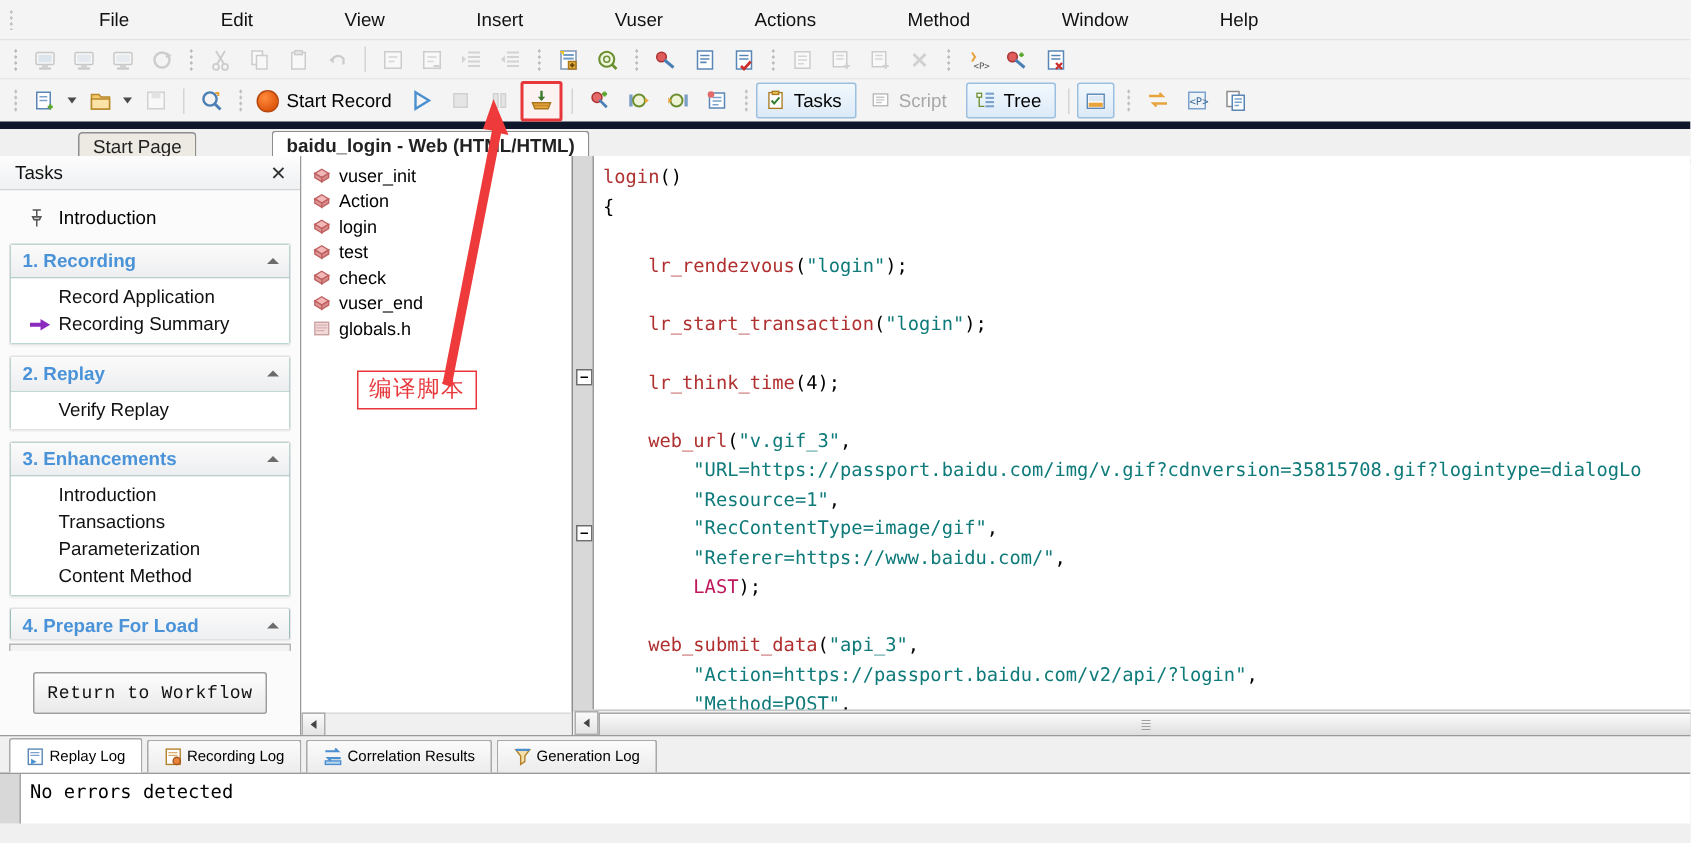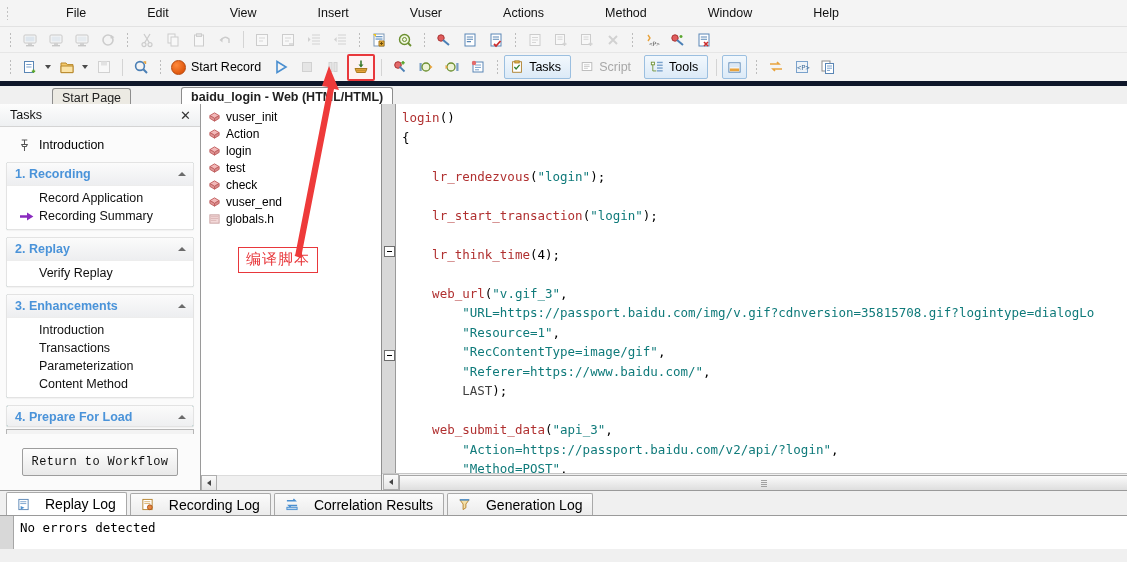--- a/index.html
+++ b/index.html
@@ -112,41 +112,41 @@
   .editor{flex:1;display:flex;flex-direction:column;background:#fff;min-width:0;}
   .edwrap{flex:1;display:flex;min-height:0;overflow:hidden;position:relative;}
   .gutter{width:13px;background:#d8d8d8;border-right:1px solid #9a9a9a;position:relative;flex:none;}
   .foldbox{position:absolute;left:2px;width:9px;height:9px;border:1px solid #6e6e6e;
     background:#fff;display:flex;align-items:center;justify-content:center;}
   .foldbox:after{content:"";width:5px;height:1px;background:#000;}
   .code{flex:1;padding:4px 0 0 6px;overflow:hidden;white-space:pre;
     font-family:"DejaVu Sans Mono", monospace;font-size:12.5px;line-height:19.5px;color:#000;}
   .fn{color:#b03030;}
   .str{color:#0f7a7a;}
-  .cst{color:#404040;margin-top:48px;}
+  .cst{color:#be185d;margin-top:48px;}
   .pn{color:#000;}
   .ed-hscroll{height:16px;background:#f0f0f0;border-top:1px solid #c6c6c6;
     display:flex;align-items:center;padding:0 1px;}
   .sb-arrow{width:14px;height:14px;border:1px solid #aeaeae;background:linear-gradient(#fafafa,#e4e4e4);
     display:flex;align-items:center;justify-content:center;flex:none;}
   .sb-arrow i{width:0;height:0;border-top:3.5px solid transparent;border-bottom:3.5px solid transparent;}
   .sb-arrow.l i{border-right:4px solid #444;}
   .sb-track{flex:1;height:14px;background:#e8e8e8;}
   .sb-thumb{height:14px;width:100%;border:1px solid #a6a6a6;
     background:linear-gradient(#fbfbfb,#dedede);display:flex;align-items:center;justify-content:center;}
   .sb-thumb:after{content:"";width:6px;height:7px;
     background-image:linear-gradient(#8e8e8e 1px,transparent 1px);background-size:2px 2px;opacity:.8;}
 
   
   .logpane{position:absolute;left:0;top:490px;width:1127px;height:72px;background:#f0f0f0;
     border-top:1px solid #9a9a9a;}
   .logtabs{height:24px;display:flex;align-items:flex-end;padding-left:6px;
     border-bottom:1px solid #9a9a9a;background:#f0f0f0;}
-  .ltab{display:flex;align-items:center;gap:15px;height:21px;padding:0 10px;
-    font-size:14px;border:1px solid #a9a9a9;border-bottom:none;border-radius:2px 2px 0 0;
+  .ltab{display:flex;align-items:center;gap:3px;height:21px;padding:0 10px;
+    font-size:10px;border:1px solid #a9a9a9;border-bottom:none;border-radius:2px 2px 0 0;
     background:linear-gradient(#fbfbfb,#ececec);margin-right:3px;}
   .ltab.active{background:#ffffff;height:22px;}
   .logbody{height:33px;background:#fff;display:flex;}
   .log-gutter{width:13px;background:#d8d8d8;border-right:1px solid #a6a6a6;}
   .logtext{flex:1;padding:4px 0 0 6px;font-family:"DejaVu Sans Mono", monospace;
     font-size:12.5px;color:#000;white-space:pre;}
 
   
   .redarrow{position:absolute;left:265px;top:60px;width:90px;height:210px;z-index:50;pointer-events:none;}
 </style>
@@ -476,21 +476,21 @@
     </div>
     <div class="modebtn">
       <svg width="14" height="14" viewBox="0 0 16 16">
           <rect x="1.5" y="2.5" width="3.5" height="3" fill="#fff" stroke="#6b8f2f"></rect>
           <rect x="8" y="2" width="6.5" height="1.6" fill="#7aa2cc"></rect>
           <rect x="8" y="5.2" width="6.5" height="1.6" fill="#7aa2cc"></rect>
           <rect x="8" y="8.4" width="6.5" height="1.6" fill="#7aa2cc"></rect>
           <rect x="8" y="11.6" width="6.5" height="1.6" fill="#7aa2cc"></rect>
           <path d="M3.2 5.5 v7 h4" fill="none" stroke="#6b8f2f" stroke-width="1"></path>
         </svg>
-      <span>Tools</span>
+      <span>Tree</span>
     </div>
 
     <div class="vline"></div>
 
     <div class="modebtn sq">
       <svg width="15" height="15" viewBox="0 0 16 16">
           <rect x="2" y="3" width="12" height="10" fill="#fff" stroke="#5a86b5"></rect>
           <rect x="3" y="4" width="10" height="4" fill="#dce8f4"></rect>
           <rect x="3" y="9" width="10" height="3" fill="#e8a33d"></rect>
         </svg>

